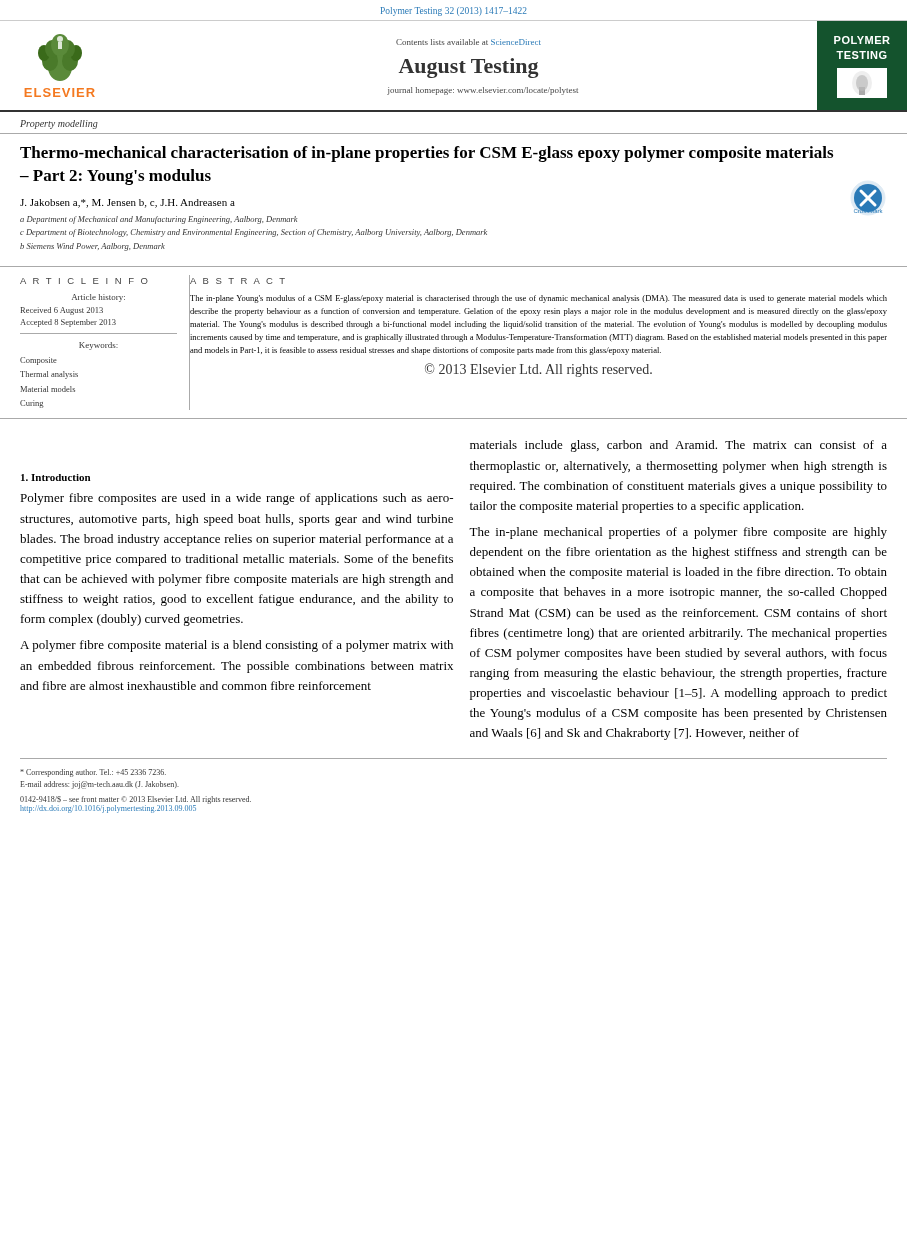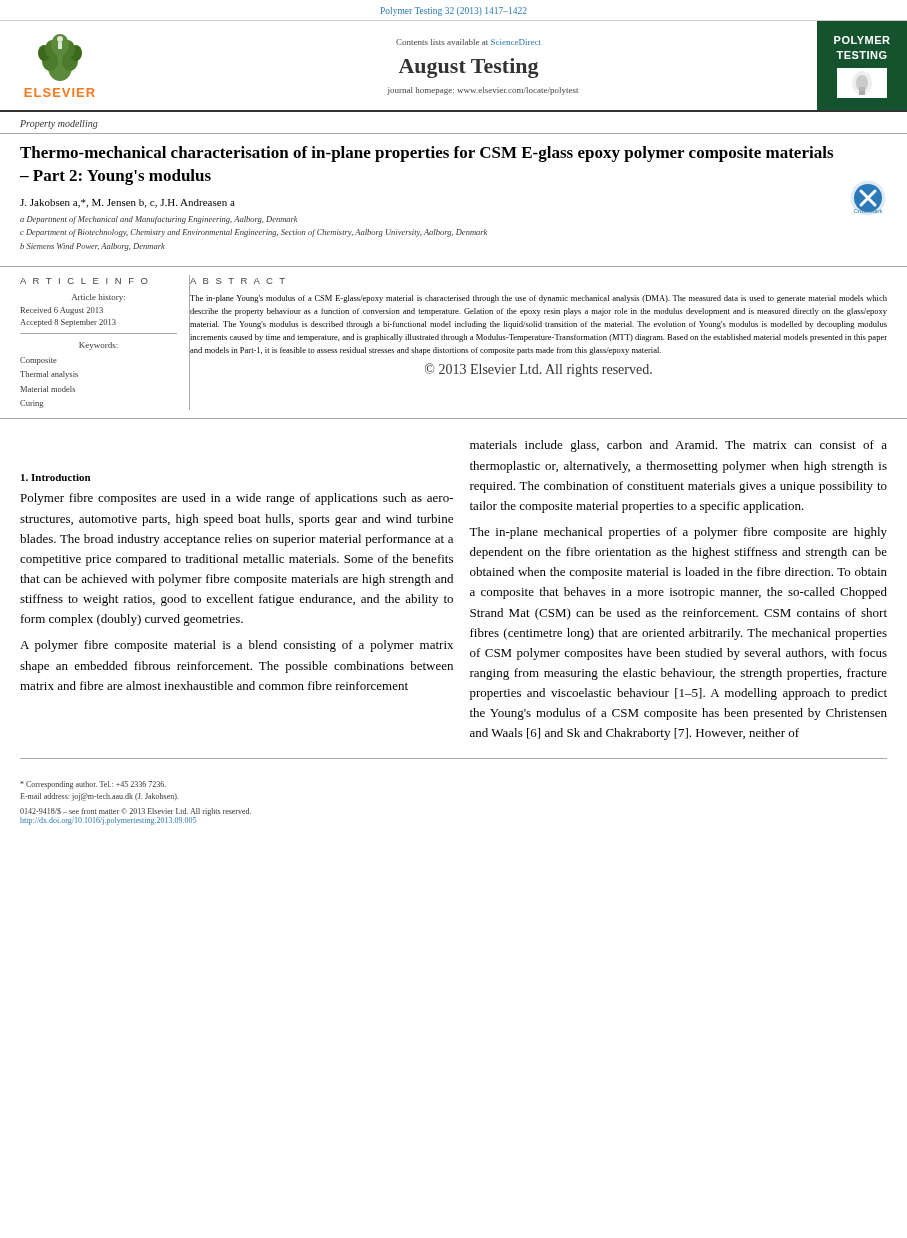--- a/index.html
+++ b/index.html
@@ -279,21 +279,21 @@
       color: #000;
       line-height: 1.55;
       text-align: justify;
       margin-bottom: 6px;
     }
 
     
     .footer-notes {
       border-top: 1px solid #aaa;
       margin: 8px 20px 0;
-      padding-top: 20px;
+      padding-top: 8px;
     }
 
     .footnote {
       font-size: 8px;
       color: #333;
       line-height: 1.5;
     }
 
     .bottom-bar {
       padding: 4px 20px 6px;
@@ -410,21 +410,21 @@
   </div>
 </div>
 
 <div class="main-content">
   <div class="col-left">
     <div class="section-title">
       <span>1.</span>
       <span>Introduction</span>
     </div>
     <div class="body-text">Polymer fibre composites are used in a wide range of applications such as aero-structures, automotive parts, high speed boat hulls, sports gear and wind turbine blades. The broad industry acceptance relies on superior material performance at a competitive price compared to traditional metallic materials. Some of the benefits that can be achieved with polymer fibre composite materials are high strength and stiffness to weight ratios, good to excellent fatigue endurance, and the ability to form complex (doubly) curved geometries.</div>
-    <div class="body-text">A polymer fibre composite material is a blend consisting of a polymer matrix shape an embedded fibrous reinforcement. The possible combinations between matrix and fibre are almost inexhaustible and common fibre reinforcement</div>
+    <div class="body-text">A polymer fibre composite material is a blend consisting of a polymer matrix with an embedded fibrous reinforcement. The possible combinations between matrix and fibre are almost inexhaustible and common fibre reinforcement</div>
   </div>
   <div class="col-right">
     <div class="body-text">materials include glass, carbon and Aramid. The matrix can consist of a thermoplastic or, alternatively, a thermosetting polymer when high strength is required. The combination of constituent materials gives a unique possibility to tailor the composite material properties to a specific application.</div>
     <div class="body-text">The in-plane mechanical properties of a polymer fibre composite are highly dependent on the fibre orientation as the highest stiffness and strength can be obtained when the composite material is loaded in the fibre direction. To obtain a composite that behaves in a more isotropic manner, the so-called Chopped Strand Mat (CSM) can be used as the reinforcement. CSM contains of short fibres (centimetre long) that are oriented arbitrarily. The mechanical properties of CSM polymer composites have been studied by several authors, with focus ranging from measuring the elastic behaviour, the strength properties, fracture properties and viscoelastic behaviour [1–5]. A modelling approach to predict the Young's modulus of a CSM composite has been presented by Christensen and Waals [6] and Sk and Chakraborty [7]. However, neither of</div>
   </div>
 </div>
 
 <div class="footer-notes">
   <div class="footnote">* Corresponding author. Tel.: +45 2336 7236.</div>
   <div class="footnote">

